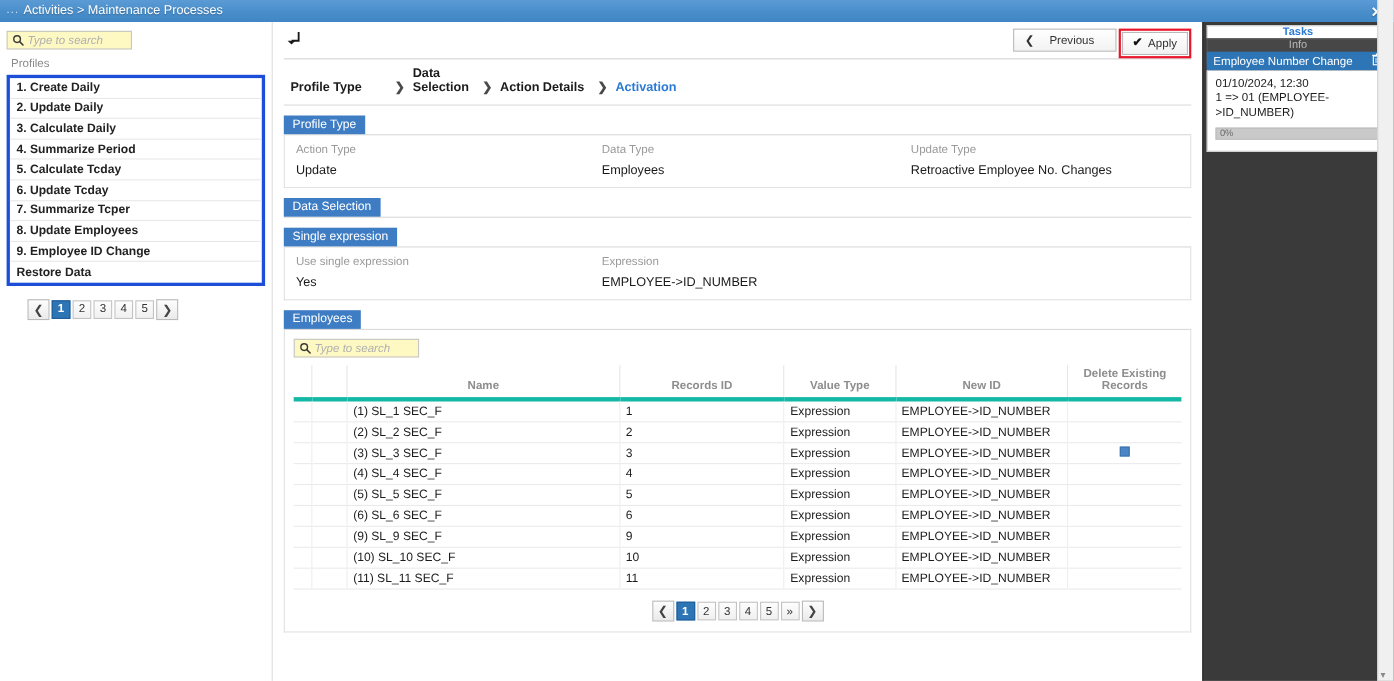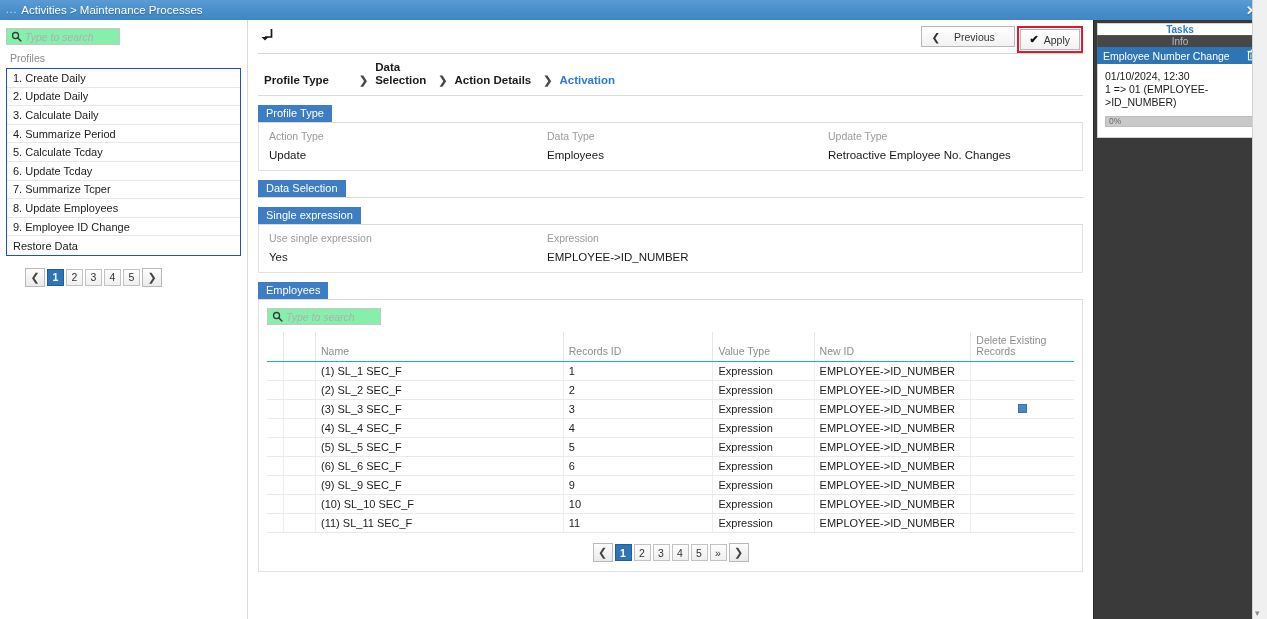--- a/index.html
+++ b/index.html
@@ -75,40 +75,41 @@
     width: 248px;
     flex: 0 0 248px;
     background: #ffffff;
     border-right: 1px solid #d9d9d9;
     padding: 8px 6px 0 6px;
   }
   .search-box {
     display: flex; align-items: center;
     width: 114px; height: 17px;
     border: 1px solid #c6c6c6;
-    background: #86efac;
+    background: #fef9c3;
     padding: 0 4px;
     margin-bottom: 7px;
   }
   .search-box .mag { margin-right: 3px; flex: 0 0 auto; display:flex; }
   .search-box input {
     border: 0; outline: 0; width: 100%;
     font-size: 10.5px; color: #333;
     font-family: "Liberation Sans", sans-serif;
     font-style: italic;
     background: transparent;
   }
   .search-box input::placeholder { color: #b0b0b0; font-style: italic; }
   .sb-caption {
     font-size: 10.5px; color: #8a8a8a;
     margin: 0 0 4px 4px;
   }
   .plist {
-    border: 1px solid #1d4ed8;
+    border: 3px solid #1d4ed8;
     background: #ffffff;
+    font-weight: bold;
   }
   .plist-item {
     height: 18.6px;
     display: flex; align-items: center;
     padding-left: 6px;
     font-size: 11px; color: #222;
     border-bottom: 1px solid #e8e8e8;
     cursor: pointer;
   }
   .plist-item:last-child { border-bottom: none; }
@@ -227,26 +228,26 @@
     padding: 8px 8px 0 8px;
   }
   .emp-search { margin-bottom: 6px; }
   .emp-search .search-box { width: 114px; }
   table.grid {
     width: 100%;
     border-collapse: collapse;
     table-layout: fixed;
   }
   table.grid th {
-    font-size: 10.5px; color: #8d8d8d; font-weight: normal;
-    text-align: left;
+    font-size: 10.5px; color: #8d8d8d; font-weight: bold;
+    text-align: center;
     vertical-align: bottom;
     padding: 3px 5px 4px 5px;
     border-left: 1px solid #e6e6e6;
-    border-bottom: 1px solid #14b8a6;
+    border-bottom: 4px solid #14b8a6;
     height: 27px;
     line-height: 11px;
   }
   table.grid th:first-child { border-left: none; }
   table.grid td {
     font-size: 11px; color: #1c1c1c;
     padding: 3px 5px;
     border-left: 1px solid #eeeeee;
     border-bottom: 1px solid #eaeaea;
     height: 18.8px;

